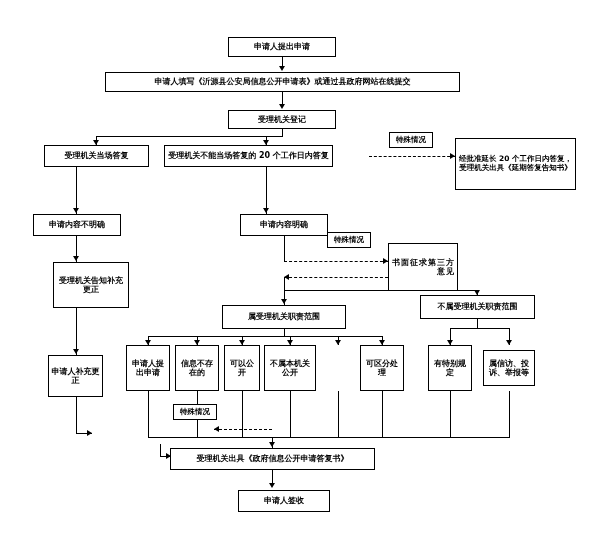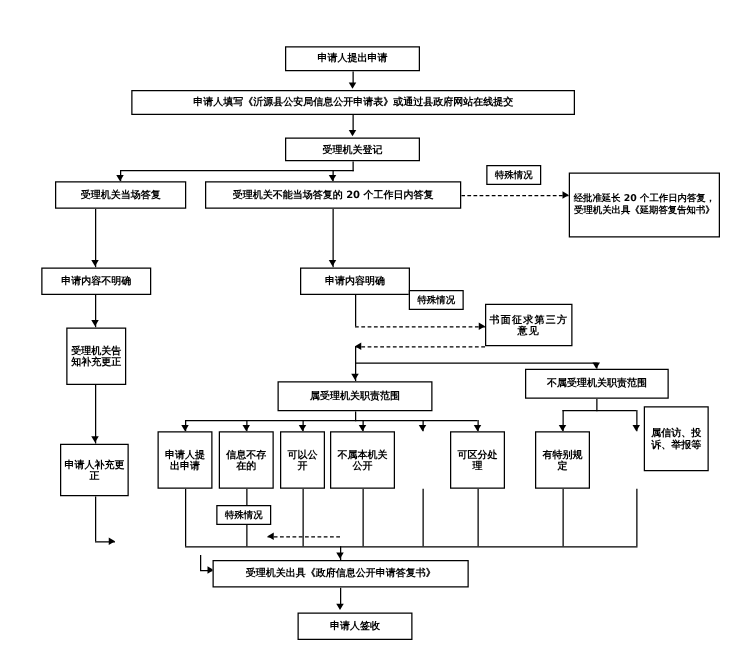--- a/index.html
+++ b/index.html
@@ -126,36 +126,36 @@
   <div class="ln lnh" style="left:160px;top:456px;width:12px;"></div>
   <div class="arr arr-r" style="left:166px;top:453px;"></div>
 
   <div class="ln lnv" style="left:272px;top:470px;height:14px;"></div>
   <div class="arr arr-d" style="left:269px;top:483px;"></div>
 
   <div class="node" style="left:228px;top:37px;width:108px;height:20px;">申请人提出申请</div>
   <div class="node" style="left:105px;top:72px;width:355px;height:20px;">申请人填写《沂源县公安局信息公开申请表》或通过县政府网站在线提交</div>
   <div class="node" style="left:228px;top:110px;width:108px;height:19px;">受理机关登记</div>
   <div class="node" style="left:44px;top:145px;width:105px;height:22px;">受理机关当场答复</div>
-  <div class="node" style="left:164px;top:145px;width:205px;height:22px;">受理机关不能当场答复的 20 个工作日内答复</div>
+  <div class="node" style="left:164px;top:145px;width:169px;height:22px;">受理机关不能当场答复的 20 个工作日内答复</div>
   <div class="node" style="left:455px;top:138px;width:121px;height:52px;font-size:7.5px;">经批准延长 20 个工作日内答复，受理机关出具《延期答复告知书》</div>
   <div class="node" style="left:33px;top:214px;width:88px;height:22px;">申请内容不明确</div>
   <div class="node" style="left:240px;top:214px;width:88px;height:22px;">申请内容明确</div>
-  <div class="node" style="left:388px;top:243px;width:70px;height:34px;letter-spacing:1px;">书面征求第三方意见</div>
-  <div class="node" style="left:53px;top:262px;width:48px;height:46px;">受理机关告知补充更正</div>
+  <div class="node" style="left:388px;top:243px;width:70px;height:48px;letter-spacing:1px;text-align:right;">书面征求第三方意见</div>
+  <div class="node" style="left:53px;top:262px;width:76px;height:46px;">受理机关告知补充更正</div>
   <div class="node" style="left:222px;top:305px;width:124px;height:24px;">属受理机关职责范围</div>
   <div class="node" style="left:420px;top:295px;width:115px;height:24px;">不属受理机关职责范围</div>
   <div class="node" style="left:48px;top:355px;width:55px;height:42px;">申请人补充更正</div>
   <div class="node" style="left:126px;top:345px;width:44px;height:46px;">申请人提出申请</div>
   <div class="node" style="left:175px;top:345px;width:44px;height:46px;">信息不存在的</div>
   <div class="node" style="left:224px;top:345px;width:36px;height:46px;">可以公开</div>
   <div class="node" style="left:264px;top:345px;width:52px;height:46px;">不属本机关公开</div>
   <div class="node" style="left:360px;top:345px;width:44px;height:46px;">可区分处理</div>
   <div class="node" style="left:428px;top:345px;width:44px;height:46px;">有特别规定</div>
-  <div class="node" style="left:483px;top:325px;width:52px;height:52px;margin-left:32px;">属信访、投诉、举报等</div>
+  <div class="node" style="left:483px;top:350px;width:52px;height:36px;">属信访、投诉、举报等</div>
   <div class="node" style="left:170px;top:448px;width:205px;height:22px;">受理机关出具《政府信息公开申请答复书》</div>
   <div class="node" style="left:238px;top:490px;width:92px;height:22px;">申请人签收</div>
 
   <div class="node" style="left:389px;top:132px;width:44px;height:16px;font-size:7.5px;">特殊情况</div>
   <div class="node" style="left:327px;top:232px;width:44px;height:16px;font-size:7.5px;">特殊情况</div>
   <div class="node" style="left:173px;top:404px;width:44px;height:16px;font-size:7.5px;">特殊情况</div>
 
 </div>
 
 </body></html>

